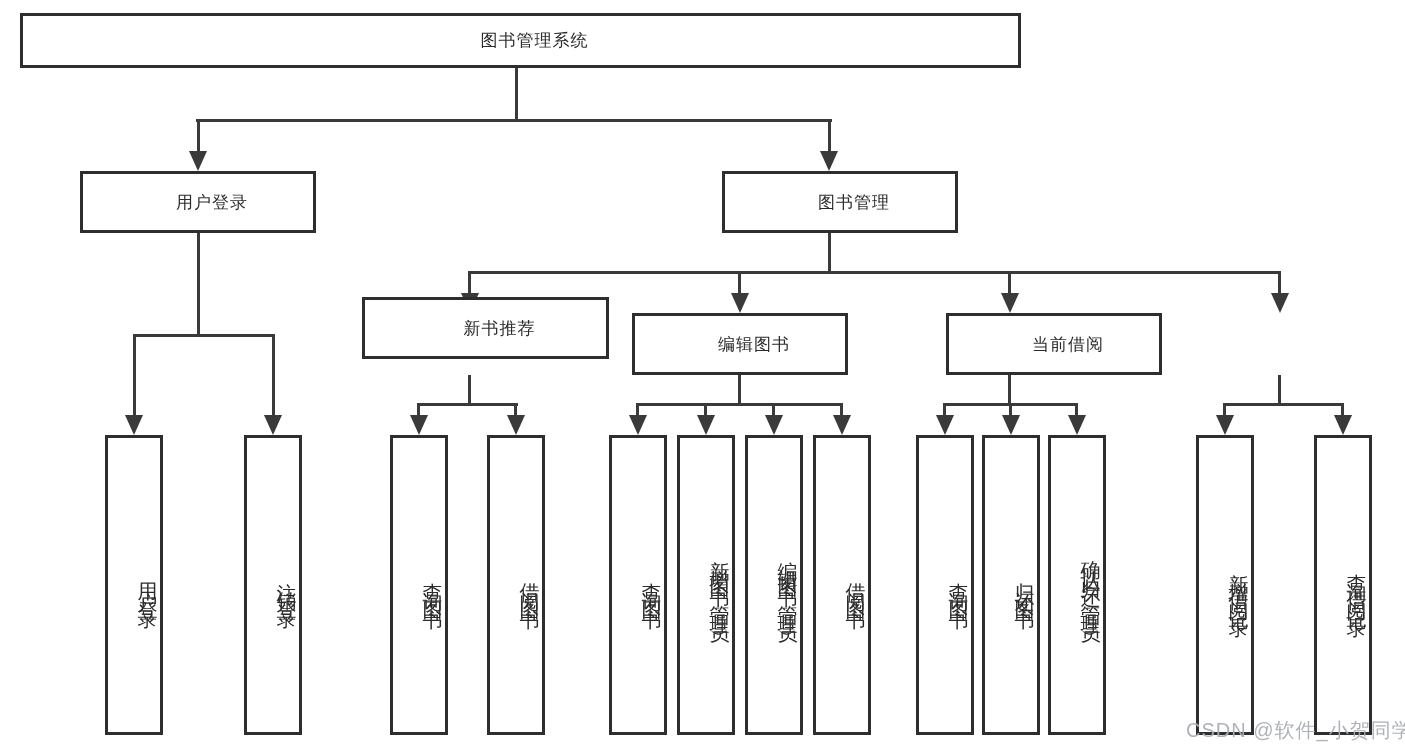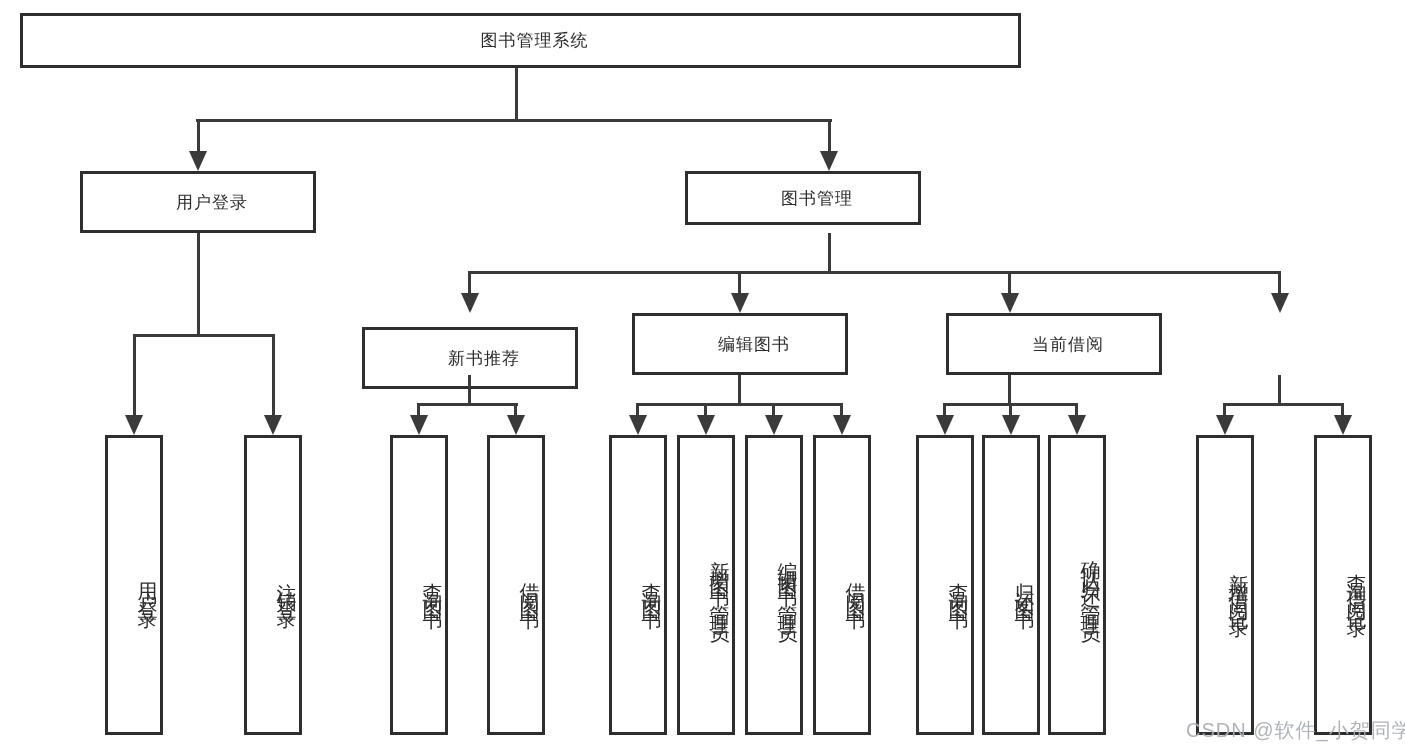--- a/index.html
+++ b/index.html
@@ -62,21 +62,21 @@
   <div class="ln" style="left:515px;top:68px;width:3px;height:53px;"></div>
   <div class="ln" style="left:196px;top:119px;width:636px;height:3px;"></div>
   <div class="ln" style="left:197px;top:119px;width:3px;height:34px;"></div>
   <div class="arrow" style="left:189px;top:151px;"></div>
   <div class="ln" style="left:828px;top:119px;width:3px;height:34px;"></div>
   <div class="arrow" style="left:820px;top:151px;"></div>
 
   <div class="box" style="left:80px;top:171px;width:236px;height:62px;">
     <span>用户登录</span>
   </div>
-  <div class="box" style="left:685px;top:171px;width:236px;height:54px;">
+  <div class="box" style="left:722px;top:171px;width:236px;height:62px;">
     <span>图书管理</span>
   </div>
 
   <div class="ln" style="left:197px;top:233px;width:3px;height:104px;"></div>
   <div class="ln" style="left:133px;top:334px;width:142px;height:3px;"></div>
   <div class="ln" style="left:133px;top:334px;width:3px;height:83px;"></div>
   <div class="arrow" style="left:125px;top:415px;"></div>
   <div class="ln" style="left:272px;top:334px;width:3px;height:83px;"></div>
   <div class="arrow" style="left:264px;top:415px;"></div>
 
@@ -84,21 +84,21 @@
   <div class="ln" style="left:468px;top:271px;width:813px;height:3px;"></div>
   <div class="ln" style="left:468px;top:271px;width:3px;height:24px;"></div>
   <div class="arrow" style="left:461px;top:293px;"></div>
   <div class="ln" style="left:738px;top:271px;width:3px;height:24px;"></div>
   <div class="arrow" style="left:731px;top:293px;"></div>
   <div class="ln" style="left:1008px;top:271px;width:3px;height:24px;"></div>
   <div class="arrow" style="left:1001px;top:293px;"></div>
   <div class="ln" style="left:1278px;top:271px;width:3px;height:24px;"></div>
   <div class="arrow" style="left:1271px;top:293px;"></div>
 
-  <div class="box" style="left:362px;top:327px;width:216px;height:62px;">
+  <div class="box" style="left:362px;top:297px;width:247px;height:62px;">
     <span>新书推荐</span>
   </div>
   <div class="box" style="left:632px;top:313px;width:216px;height:62px;">
     <span>编辑图书</span>
   </div>
   <div class="box" style="left:902px;top:313px;width:216px;height:62px;margin-left:44px;">
     <span>当前借阅</span>
   </div>
 
   <div class="ln" style="left:468px;top:375px;width:3px;height:31px;"></div>

